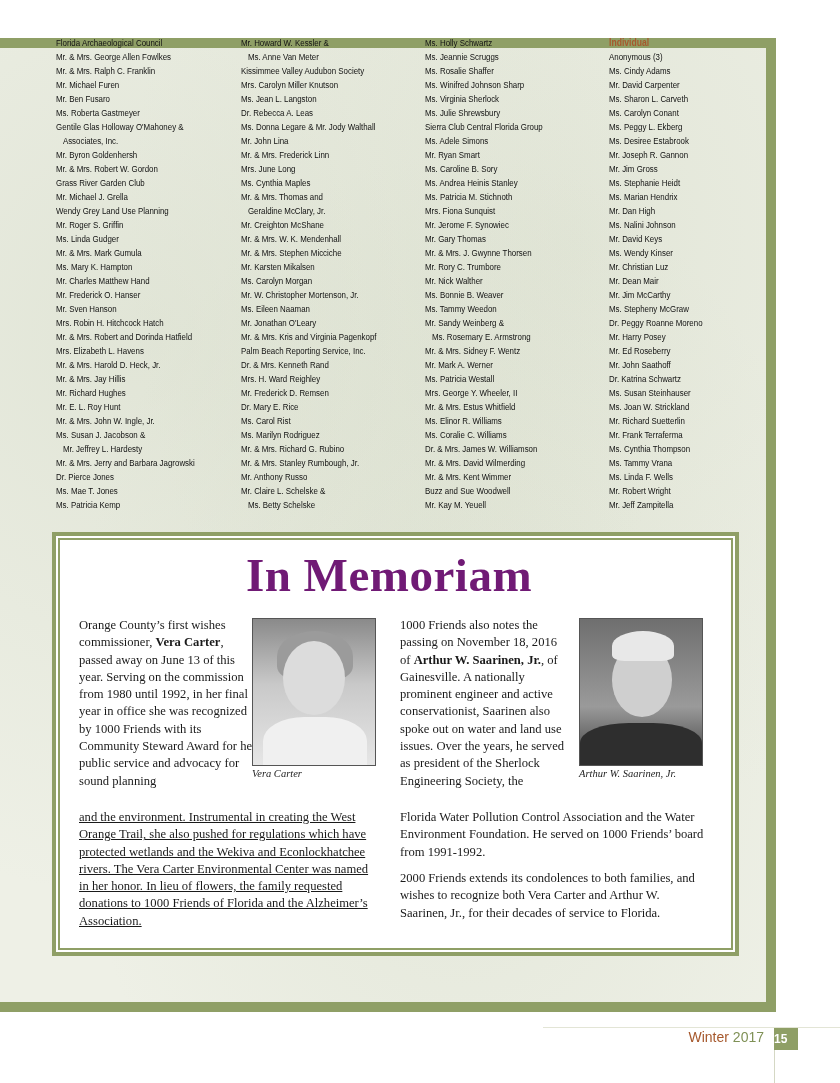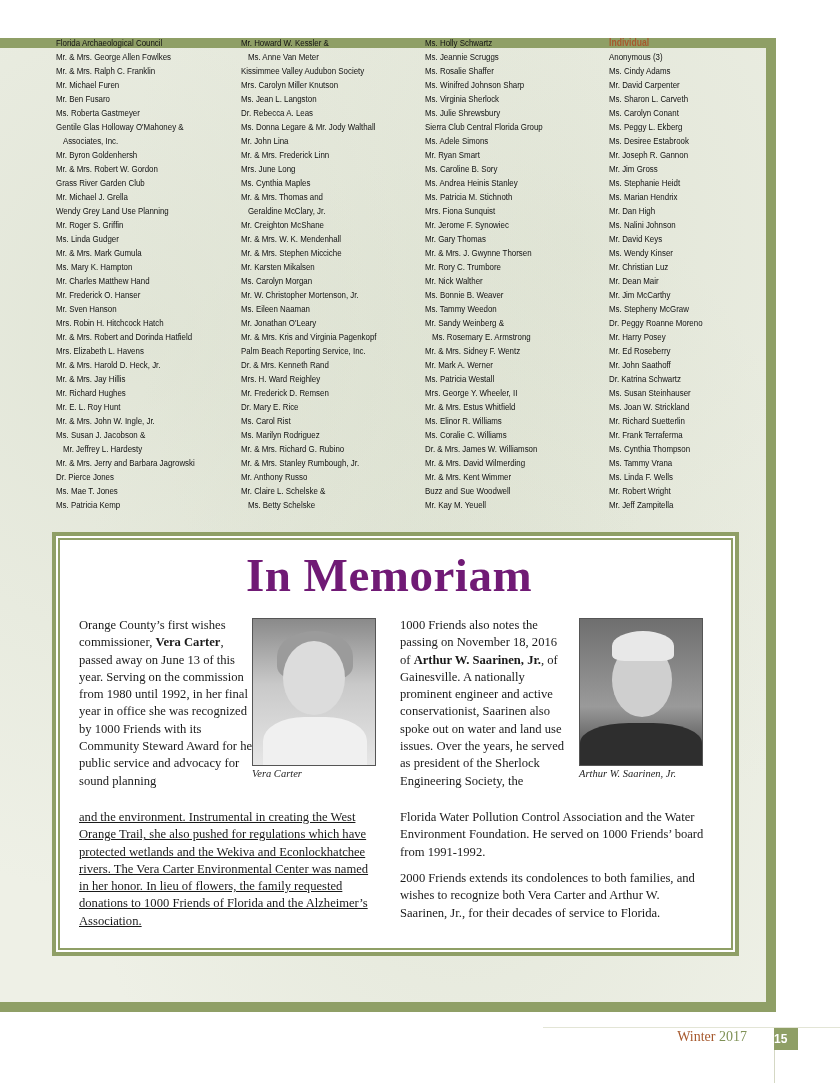--- a/index.html
+++ b/index.html
@@ -77,22 +77,22 @@
     position: absolute; font-family: "Liberation Serif", serif; font-style: italic;
     font-size: 10.5px; color: #222;
   }
   .cap-vera { left: 192px; top: 228px; }
   .cap-arthur { left: 519px; top: 228px; }
   b { font-weight: bold; }
 
   .footer-rule { position: absolute; left: 543px; top: 1027px; width: 297px; height: 1px; background: #e3e5d6; }
   .footer-vline { position: absolute; left: 774px; top: 1050px; width: 1px; height: 33px; background: #d5d8c4; }
   .footer-text {
-    position: absolute; right: 93px; top: 1029px;
-    font-family: Liberation Serif, serif; font-size: 14px;
+    position: absolute; right: 76px; top: 1029px;
+    font-family: Liberation Sans, sans-serif; font-size: 14px;
   }
   .footer-text .season { color: #a6582c; }
   .footer-text .year { color: #7f9156; }
   .page-num {
     position: absolute; left: 774px; top: 1028px; width: 24px; height: 22px;
     background: #8f9f66; color: #fff; font-weight: bold; font-size: 12px;
     text-align: left; line-height: 22px;
     font-family: "Liberation Sans", sans-serif;
   }
 </style>

